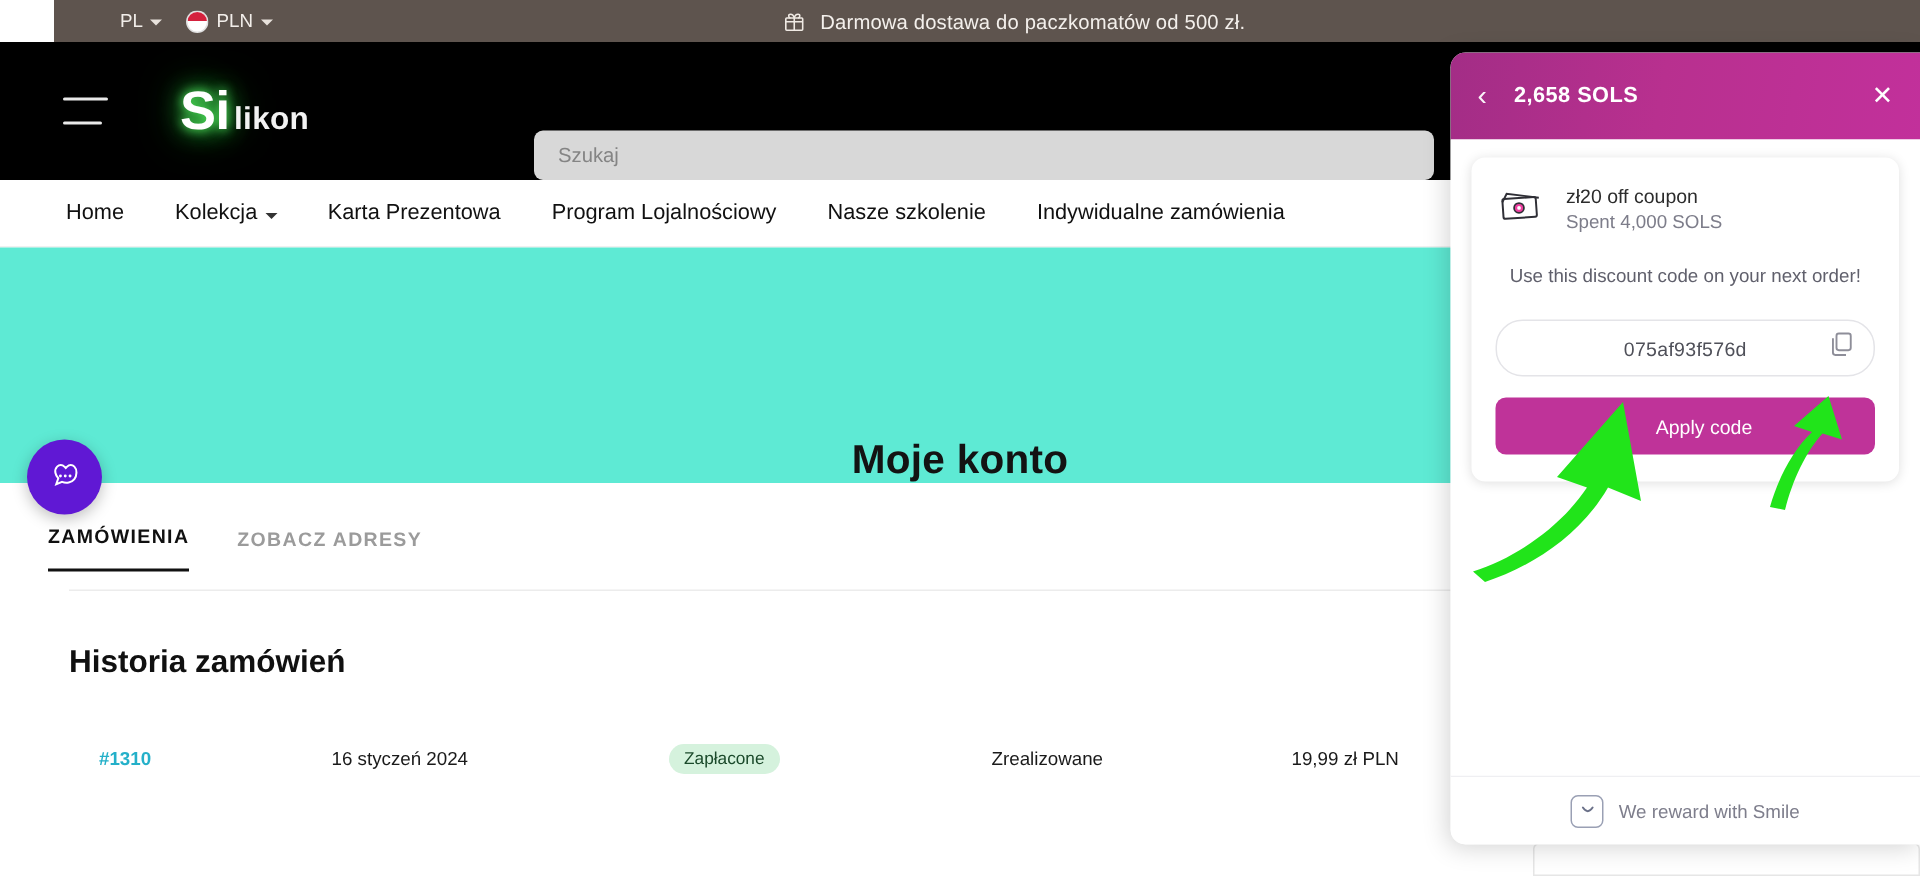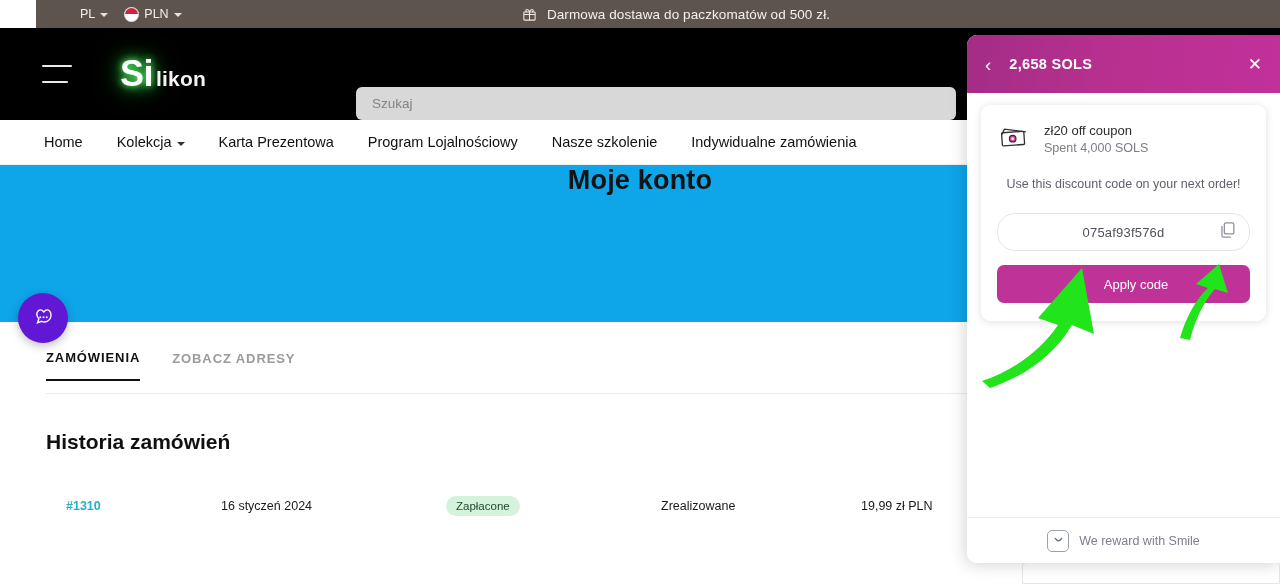--- a/index.html
+++ b/index.html
@@ -59,35 +59,35 @@
     position:absolute; top:120px; left:0; width:1280px; height:45px;
     background:#fff; display:flex; align-items:center; gap:34px; padding-left:44px;
     border-bottom:1px solid #f0f0f0;
   }
   .nav-item { font-size:14.5px; color:#111; cursor:pointer; display:flex; align-items:center; gap:5px; white-space:nowrap; }
   .nav-caret { width:0;height:0;border-left:4px solid transparent;border-right:4px solid transparent;border-top:4px solid #333; display:inline-block; margin-top:3px;}
 
   
   .hero {
     position:absolute; top:165px; left:0; width:1280px; height:157px;
-    background:#0ea5e9; display:flex; align-items:flex-start; justify-content:center;
+    background:#5eead4; display:flex; align-items:flex-end; justify-content:center;
   }
   .hero-title { font-size:27px; font-weight:bold; color:#131313; letter-spacing:.2px; }
 
   
   .chat-fab {
     position:absolute; left:18px; top:293px; width:50px; height:50px; border-radius:50%;
     background:#6018d4; display:flex; align-items:center; justify-content:center;
     box-shadow:0 3px 10px rgba(0,0,0,.25); cursor:pointer; z-index:40;
   }
 
   
   .content { position:absolute; top:322px; left:0; width:1280px; height:262px; background:#fff; }
   .tabs {
-    position:absolute; top:28px; left:46px; display:flex; align-items:center; gap:32px;
+    position:absolute; top:28px; left:32px; display:flex; align-items:flex-end; gap:32px;
   }
   .tab { font-size:13px; font-weight:bold; letter-spacing:.9px; padding-bottom:14px; cursor:pointer; color:#9b9b9b; }
   .tab.active { color:#101010; border-bottom:2.5px solid #111; }
   .tabs-rule { position:absolute; top:71px; left:46px; width:1190px; height:1px; background:#ececec; }
 
   .section-title { position:absolute; top:108px; left:46px; font-size:21px; font-weight:bold; color:#101010; }
 
   .orders-table { position:absolute; top:474px; left:46px; width:1190px; }
   .thead { display:flex; background:#e2f7fb; height:45px; align-items:center; }
   .tbody-row { display:flex; height:64px; align-items:center; background:#fff; }

